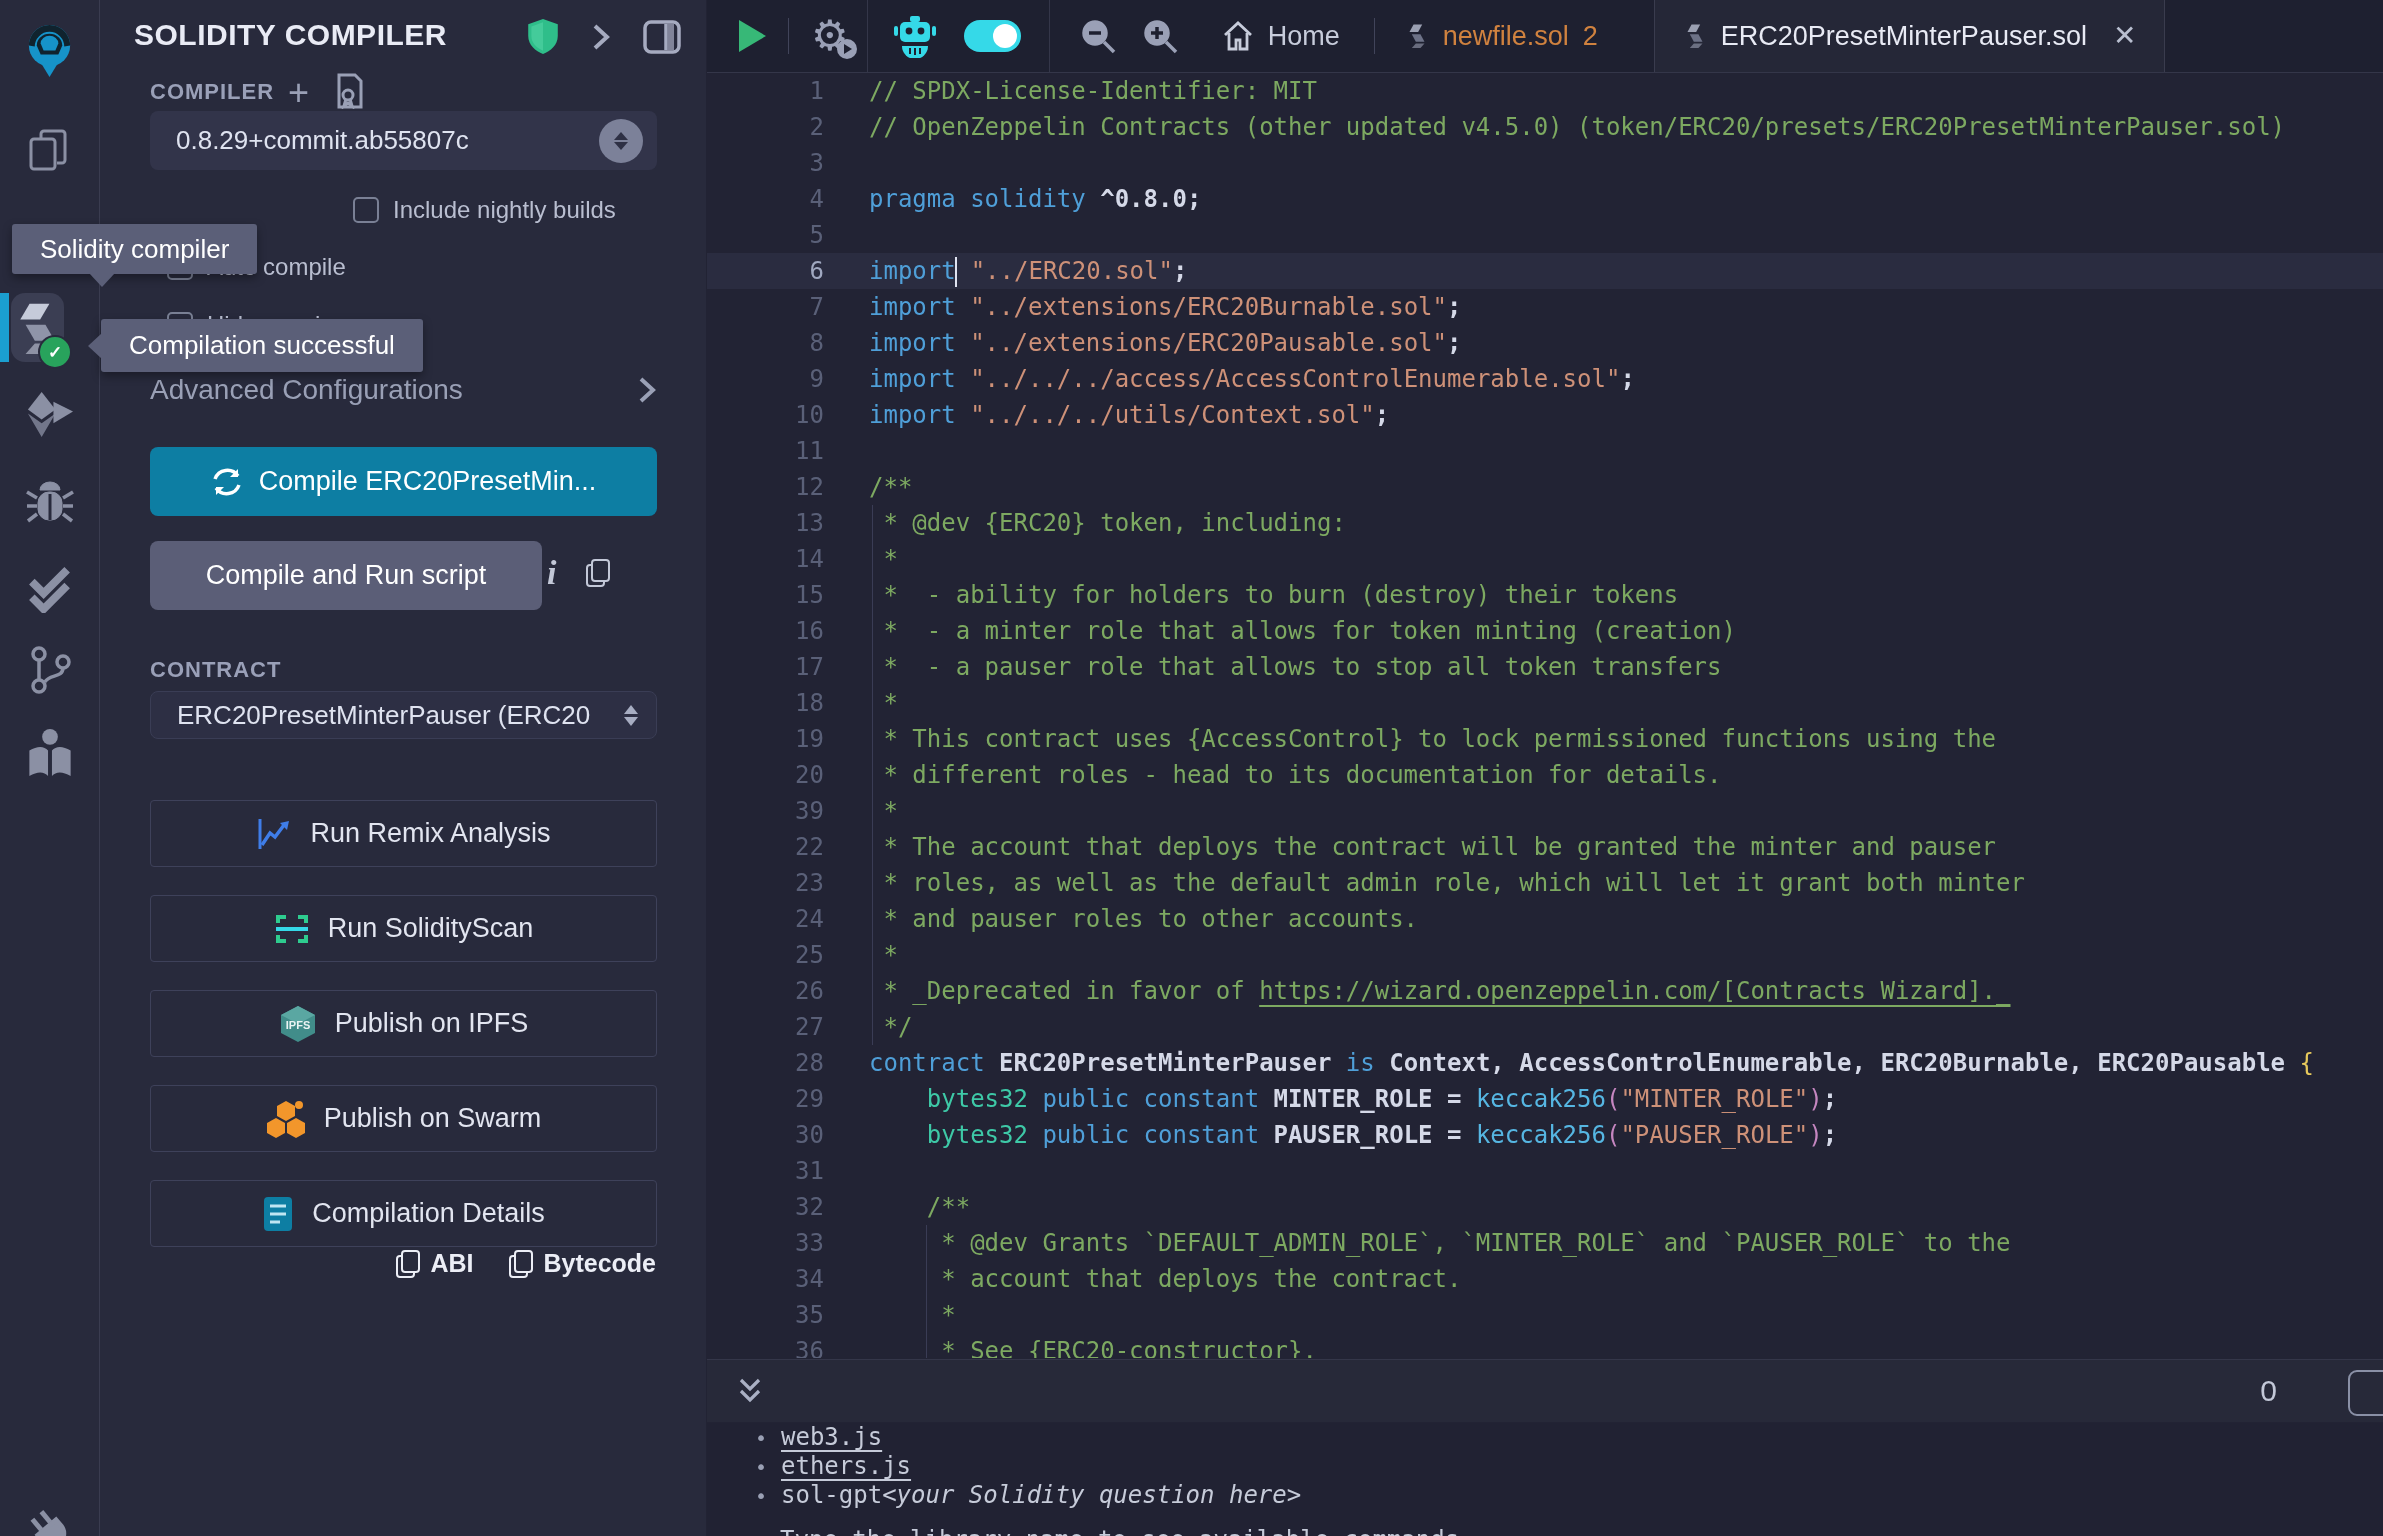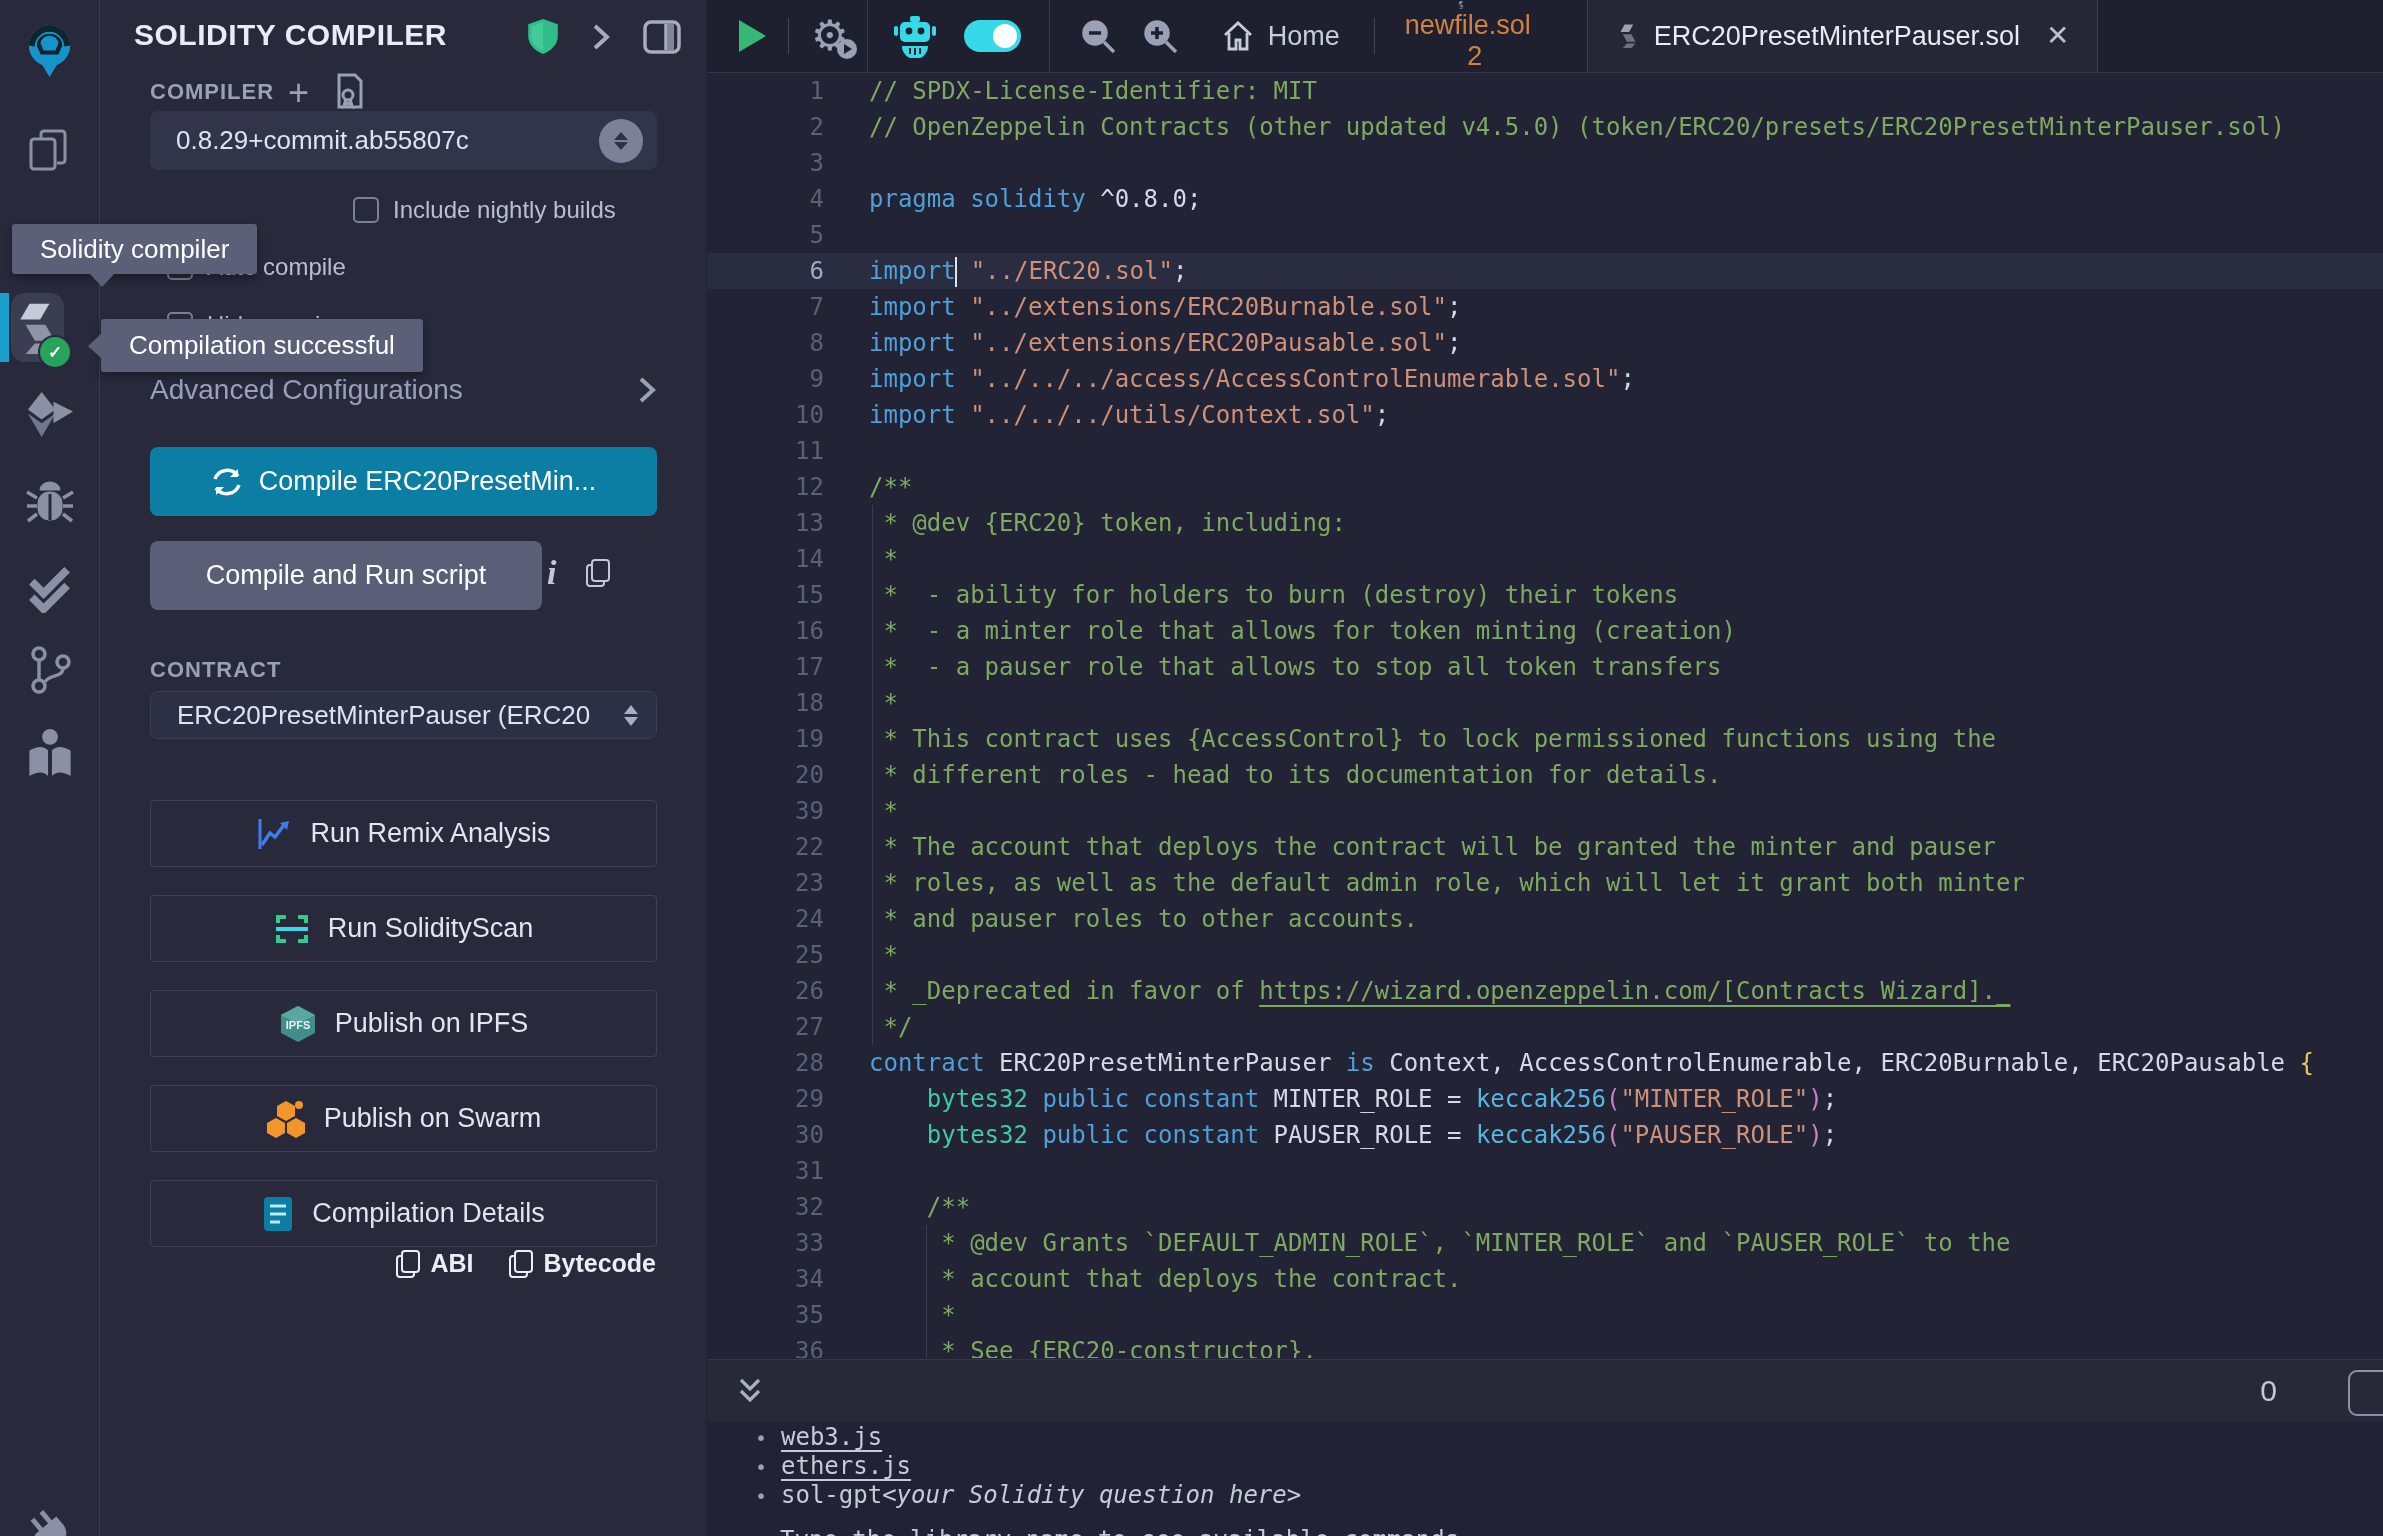--- a/index.html
+++ b/index.html
@@ -68,34 +68,34 @@
   .play-tri{width:0;height:0;border-top:16px solid transparent;border-bottom:16px solid transparent;border-left:27px solid #37b877;}
   .gear-wrap{position:relative;color:#9aa0b6;font-size:42px;line-height:42px;}
   .gear-badge{position:absolute;right:-8px;bottom:-2px;width:20px;height:20px;border-radius:50%;background:#9aa0b6;
      display:flex;align-items:center;justify-content:center;}
   .gear-badge i{width:0;height:0;border-top:5px solid transparent;border-bottom:5px solid transparent;border-left:8px solid #1e2030;margin-left:2px;}
   .toggle{width:57px;height:32px;border-radius:16px;background:#35d9e8;position:relative;}
   .toggle .knob{position:absolute;right:4px;top:4px;width:24px;height:24px;border-radius:50%;background:#fff;}
   .home-tab{display:flex;align-items:center;gap:14px;color:#c7ccdb;font-size:27px;}
   .tab{display:flex;align-items:center;height:72px;font-size:27px;}
   .tab .sol-ic{margin-right:14px;}
-  .tab-dirty{color:#d0823f;flex-direction:column;}
+  .tab-dirty{color:#d0823f;}
   .tab-active{background:#252737;border-left:1px solid #3a3c4e;border-right:1px solid #3a3c4e;color:#e8eaf4;padding:0 28px;}
   .tab-close{margin-left:26px;color:#b9bfd0;font-size:28px;line-height:28px;}
 
   .code-area{position:absolute;left:0;right:0;top:73px;height:1285px;overflow:hidden;background:#222334;
      font-family:"DejaVu Sans Mono",monospace;font-size:24px;}
   .code-row{display:flex;height:36px;line-height:36px;position:relative;}
   .code-row.current{background:#2a2c40;}
   .gutter{width:149px;padding-right:32px;box-sizing:border-box;text-align:right;color:#5a6078;flex:none;}
   .code-row.current .gutter{color:#a0a8c0;}
   .codetxt{white-space:pre;padding-left:13px;color:#d5d9e8;}
   .indent-guide{position:absolute;top:0;bottom:0;width:1px;background:#3a3c55;}
   .tk-c{color:#7da961;} .tk-k{color:#4f9fd8;} .tk-s{color:#ce9178;} .tk-t{color:#3ec9a7;}
-  .tk-f{color:#56b6e2;} .tk-p{color:#d5d9e8;} .tk-y{color:#e6c95c;} .tk-u{color:#c586c0;}
+  .tk-f{color:#56b6e2;} .tk-p{color:#d5d9e8;font-weight:bold;} .tk-y{color:#e6c95c;} .tk-u{color:#c586c0;}
   .tk-cl{color:#7da961;text-decoration:underline;text-underline-offset:6px;}
   .caret{display:inline-block;width:2.5px;height:30px;background:#dfe3f0;vertical-align:middle;margin:0 -1px;}
 
   
   .term-bar{position:absolute;left:0;right:0;top:1359px;height:62px;background:#272939;border-top:1px solid #343649;
      display:flex;align-items:center;color:#aab0c4;}
   .term-count{position:absolute;right:107px;font-size:30px;color:#c3c8d8;}
   .term-partial{position:absolute;right:-14px;top:10px;width:46px;height:42px;border:2.5px solid #8a90a6;border-radius:9px;}
   .term-body{position:absolute;left:0;right:0;top:1423px;bottom:0;background:#212233;overflow:hidden;
      font-family:"DejaVu Sans Mono",monospace;font-size:24px;color:#c6cbd9;}

